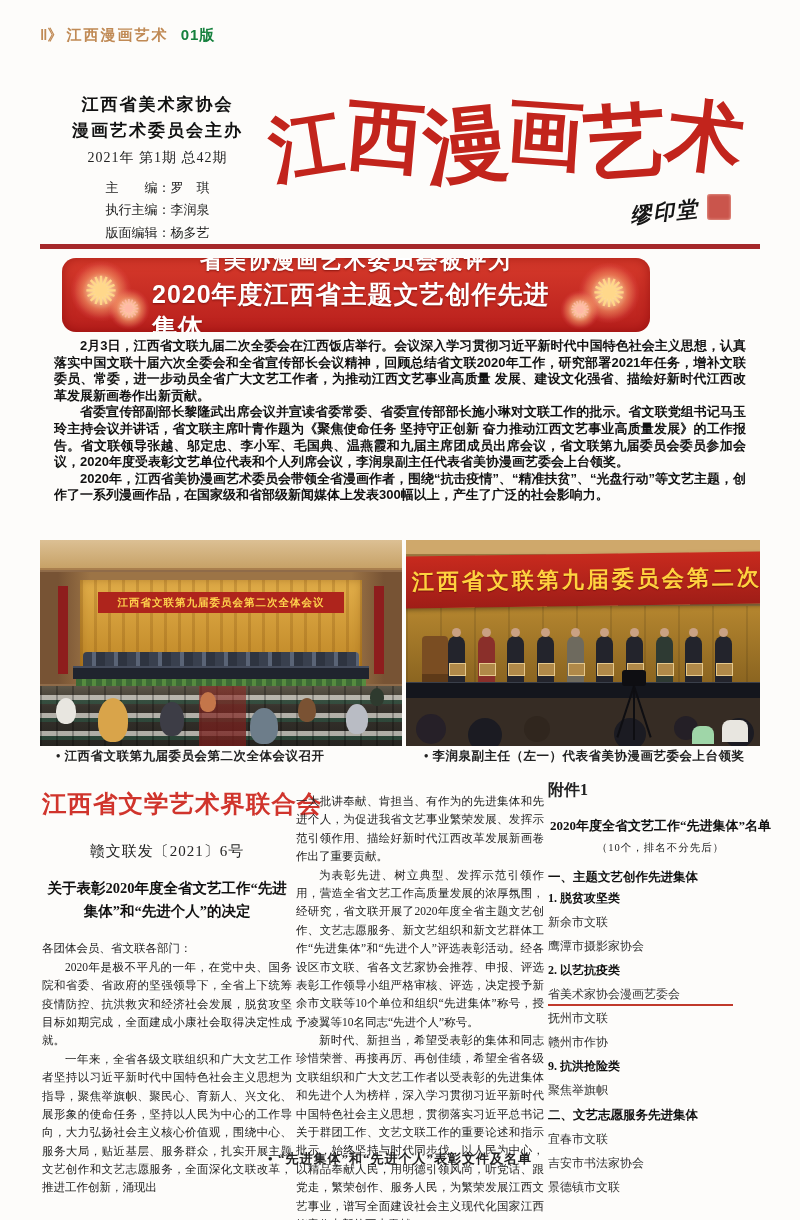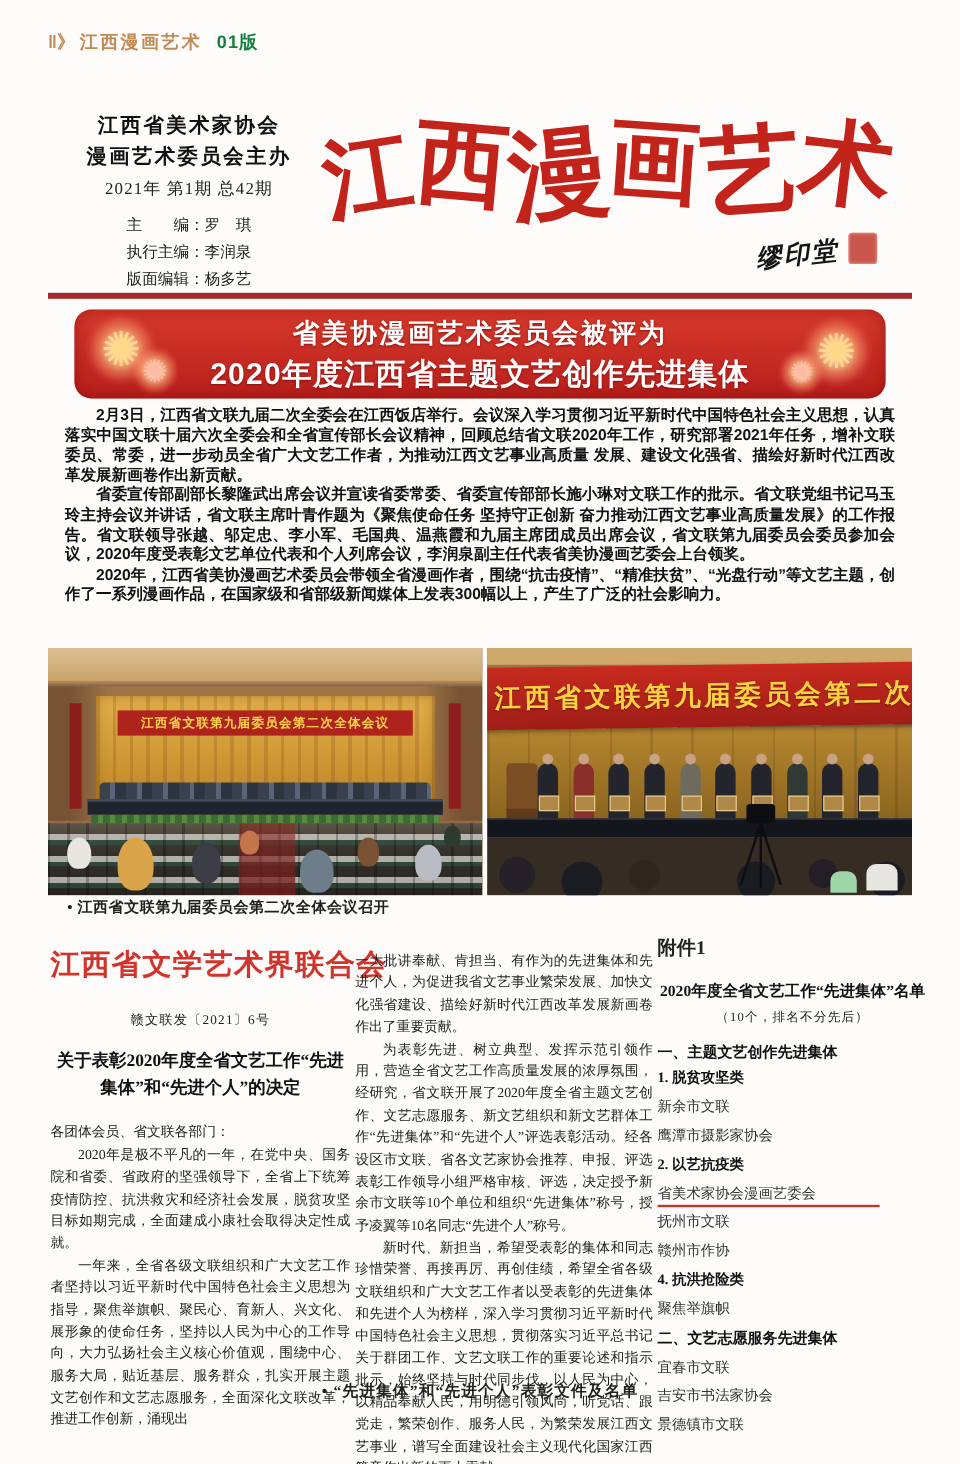--- a/index.html
+++ b/index.html
@@ -36,21 +36,21 @@
   .signature { position:absolute; right:36px; bottom:18px; color:#141414;
                font-family:"DejaVu Serif", serif; font-style:italic; font-weight:bold;
                font-size:21px; transform:rotate(-6deg); letter-spacing:2px; }
   .artist-seal { position:absolute; right:4px; bottom:24px; width:24px; height:26px;
                  background:#c5443a; border-radius:3px; box-shadow:inset 0 0 3px #f3b8a8; opacity:.9; }
 
   
   .rule { position:absolute; left:40px; top:244px; width:720px; height:5px; background:#a5282a; }
 
   
-  .banner { position:absolute; left:62px; top:258px; width:676px; height:74px;
+  .banner { position:absolute; left:62px; top:258px; width:588px; height:74px;
             background:linear-gradient(180deg,#d63a2b,#b81f1c);
             border-radius:14px; box-shadow:inset 0 0 12px rgba(120,0,0,.5); overflow:hidden; }
   .headline { position:absolute; left:90px; right:90px; top:0; height:100%;
               display:flex; flex-direction:column; justify-content:center; align-items:center;
               color:#fff; font-weight:bold; text-shadow:0 1px 2px rgba(90,0,0,.6); }
   .headline .h1 { font-size:22px; letter-spacing:2px; }
   .headline .h2 { font-size:25px; letter-spacing:1px; margin-top:2px; }
   .burst { position:absolute; border-radius:50%;
            background:radial-gradient(circle,rgba(255,236,180,.9) 0 16%,rgba(255,176,120,.5) 42%,rgba(255,120,120,.12) 62%,transparent 70%);
            display:flex; align-items:center; justify-content:center; }
@@ -157,21 +157,21 @@
   .cap { position:absolute; top:748px; font-family:"Liberation Serif", serif;
          font-weight:bold; font-size:12.5px; color:#222; letter-spacing:.5px; }
   .cap.left  { left:56px; }
   .cap.right { left:424px; }
 
   
   .doc-left { position:absolute; left:42px; top:788px; width:250px; }
   .doc-org { font-family:"Liberation Serif", serif; font-weight:bold; color:#d0342c;
              font-size:24px; letter-spacing:1px; white-space:nowrap; transform:scaleX(1.02);
              transform-origin:left; }
-  .doc-no { text-align:center; font-family:"Liberation Serif", serif; font-size:11px;
+  .doc-no { text-align:center; font-family:"Liberation Serif", serif; font-size:15px;
             color:#222; margin-top:22px; letter-spacing:1px; }
   .doc-head { text-align:center; font-family:"Liberation Serif", serif; font-weight:bold;
               font-size:14.5px; line-height:1.6; margin-top:16px; color:#111; }
   .doc-body { margin-top:16px; font-family:"Liberation Serif", serif; font-size:11.5px;
               line-height:1.6; text-align:justify; color:#222; }
   .doc-body p.ind { text-indent:2em; }
 
   .doc-mid { position:absolute; left:296px; top:792px; width:248px;
              font-family:"Liberation Serif", serif; font-size:11.5px; line-height:1.6;
              text-align:justify; color:#222; }
@@ -299,53 +299,54 @@
     </div>
     <div class="tripod">
       <span class="cam"></span>
       <span class="leg"></span>
       <span class="leg l2"></span>
       <span class="leg l3"></span>
     </div>
   </figure>
 
   <div class="cap left">• 江西省文联第九届委员会第二次全体会议召开</div>
+  <div class="cap right">• 李润泉副主任（左一）代表省美协漫画艺委会上台领奖</div>
 
   <section class="doc-left">
     <div class="doc-org">江西省文学艺术界联合会</div>
     <div class="doc-no">赣文联发〔2021〕6号</div>
     <div class="doc-head">关于表彰2020年度全省文艺工作“先进集体”和“先进个人”的决定</div>
     <div class="doc-body">
       <p>各团体会员、省文联各部门：</p>
       <p class="ind">2020年是极不平凡的一年，在党中央、国务院和省委、省政府的坚强领导下，全省上下统筹疫情防控、抗洪救灾和经济社会发展，脱贫攻坚目标如期完成，全面建成小康社会取得决定性成就。</p>
       <p class="ind">一年来，全省各级文联组织和广大文艺工作者坚持以习近平新时代中国特色社会主义思想为指导，聚焦举旗帜、聚民心、育新人、兴文化、展形象的使命任务，坚持以人民为中心的工作导向，大力弘扬社会主义核心价值观，围绕中心、服务大局，贴近基层、服务群众，扎实开展主题文艺创作和文艺志愿服务，全面深化文联改革，推进工作创新，涌现出</p>
     </div>
   </section>
 
   <section class="doc-mid">
-    <p>一大批讲奉献、肯担当、有作为的先进集体和先进个人，为促进我省文艺事业繁荣发展、加快文化强省建设、描绘好新时代江西改革发展新画卷作出了重要贡献。</p>
+    <p>一大批讲奉献、肯担当、有作为的先进集体和先进个人，为促进我省文艺事业繁荣发展、发挥示范引领作用、描绘好新时代江西改革发展新画卷作出了重要贡献。</p>
     <p class="ind">为表彰先进、树立典型、发挥示范引领作用，营造全省文艺工作高质量发展的浓厚氛围，经研究，省文联开展了2020年度全省主题文艺创作、文艺志愿服务、新文艺组织和新文艺群体工作“先进集体”和“先进个人”评选表彰活动。经各设区市文联、省各文艺家协会推荐、申报、评选表彰工作领导小组严格审核、评选，决定授予新余市文联等10个单位和组织“先进集体”称号，授予凌翼等10名同志“先进个人”称号。</p>
     <p class="ind">新时代、新担当，希望受表彰的集体和同志珍惜荣誉、再接再厉、再创佳绩，希望全省各级文联组织和广大文艺工作者以受表彰的先进集体和先进个人为榜样，深入学习贯彻习近平新时代中国特色社会主义思想，贯彻落实习近平总书记关于群团工作、文艺文联工作的重要论述和指示批示，始终坚持与时代同步伐，以人民为中心，以精品奉献人民，用明德引领风尚，听党话、跟党走，繁荣创作、服务人民，为繁荣发展江西文艺事业，谱写全面建设社会主义现代化国家江西篇章作出新的更大贡献。</p>
 
   </section>
 
   <section class="annex">
     <div class="annex-label">附件1</div>
     <div class="annex-title">2020年度全省文艺工作“先进集体”名单</div>
     <div class="annex-sub">（10个，排名不分先后）</div>
     <div class="annex-list">
       <div class="an-sec">一、主题文艺创作先进集体</div>
       <div class="an-sub">1. 脱贫攻坚类</div>
       <div class="an-ent">新余市文联</div>
       <div class="an-ent">鹰潭市摄影家协会</div>
       <div class="an-sub">2. 以艺抗疫类</div>
       <div class="an-ent"><span class="an-underline">省美术家协会漫画艺委会</span></div>
       <div class="an-ent">抚州市文联</div>
       <div class="an-ent">赣州市作协</div>
-      <div class="an-sub">4. 抗洪抢险类</div>
+      <div class="an-sub">9. 抗洪抢险类</div>
       <div class="an-ent">聚焦举旗帜</div>
       <div class="an-sec">二、文艺志愿服务先进集体</div>
       <div class="an-ent">宜春市文联</div>
       <div class="an-ent">吉安市书法家协会</div>
       <div class="an-ent">景德镇市文联</div>
 
     </div>
   </section>
 
   <div class="footer-caption">• “先进集体”和“先进个人”表彰文件及名单</div>

